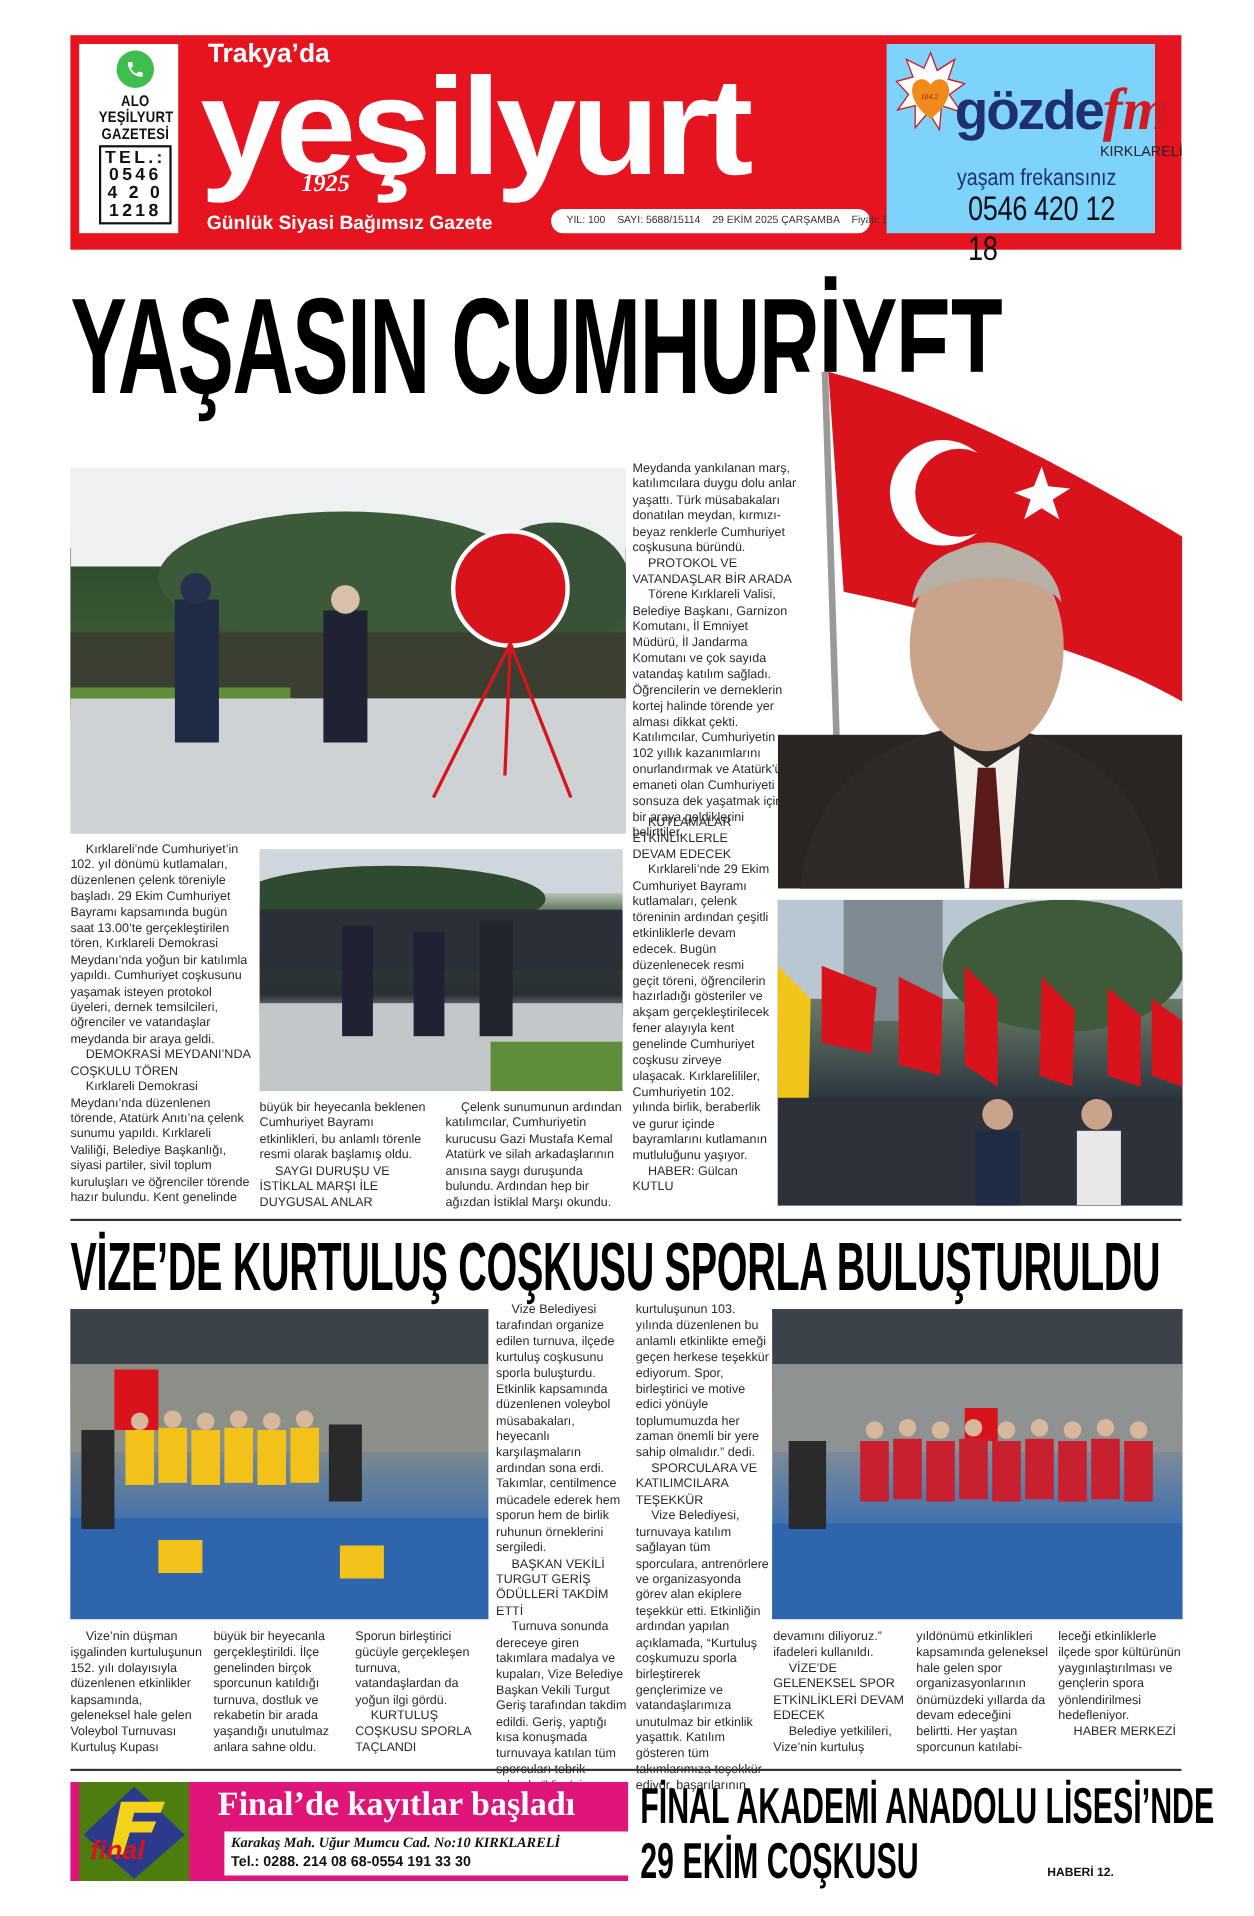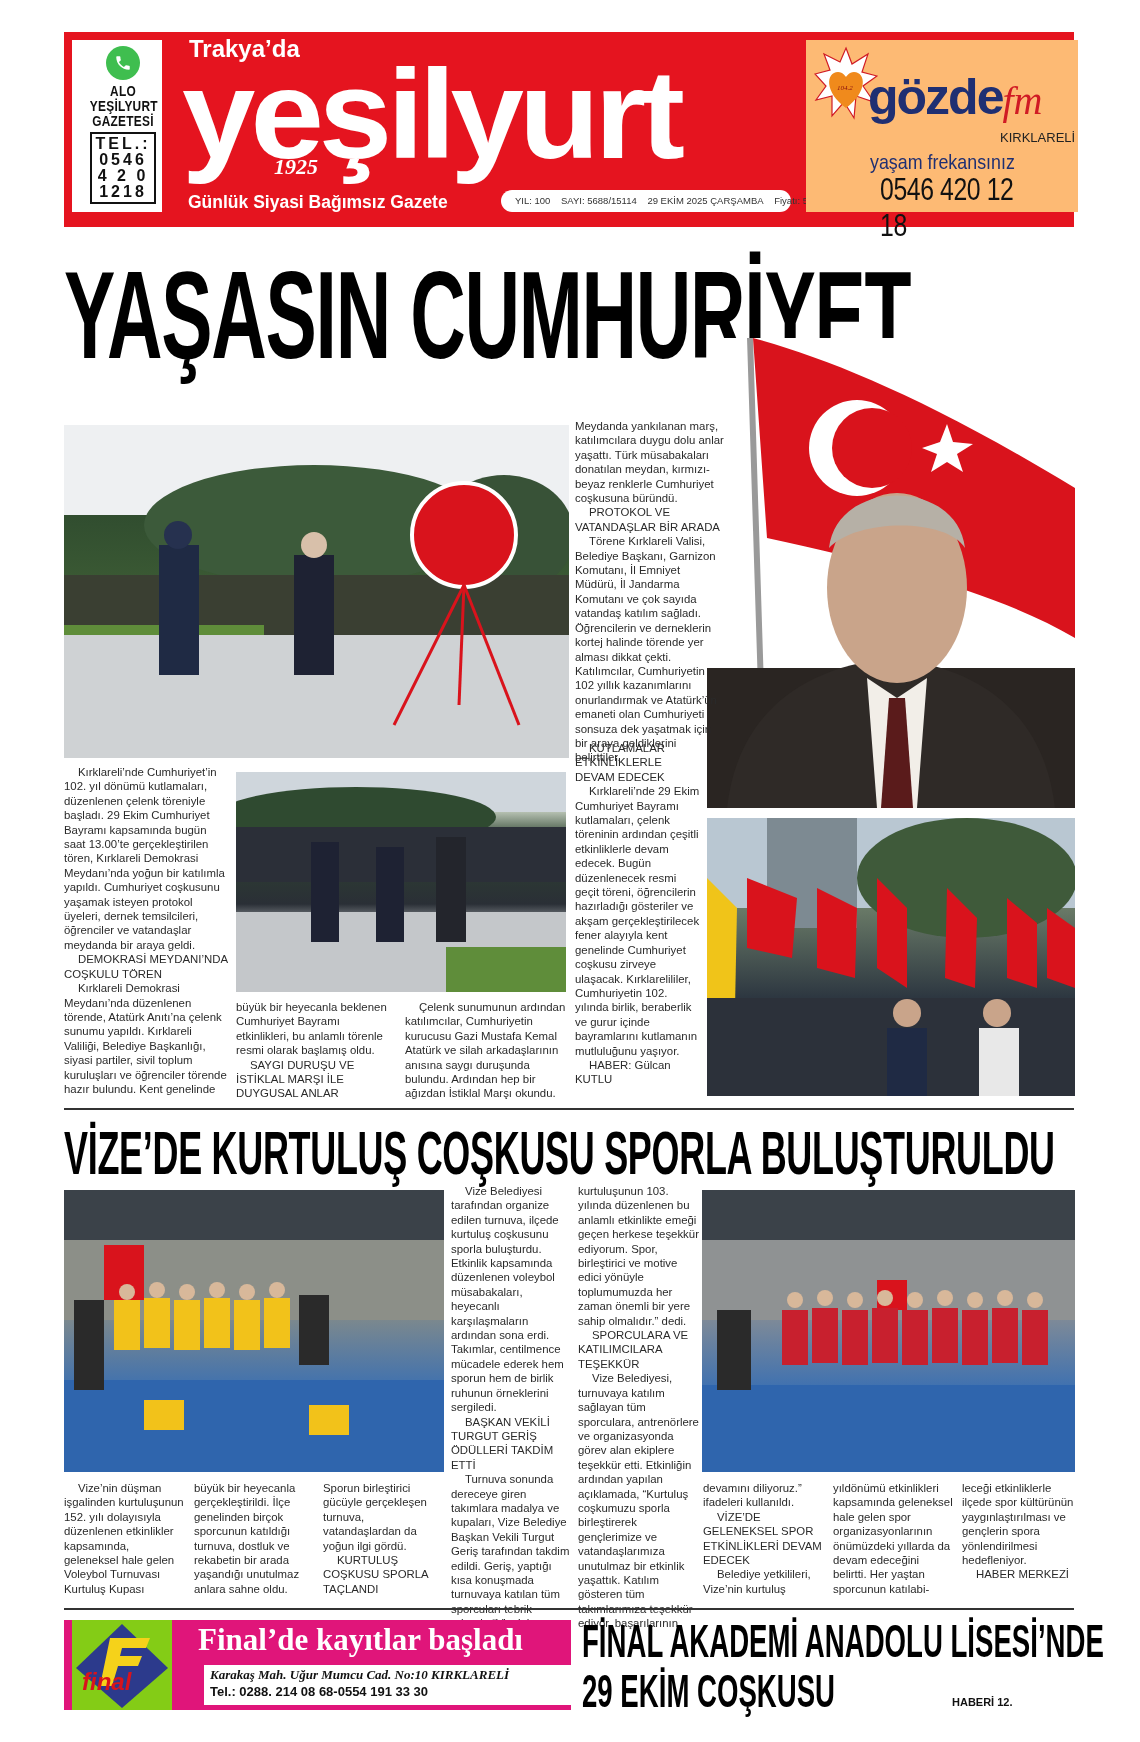--- a/index.html
+++ b/index.html
@@ -13,24 +13,24 @@
   .wa-icon svg { position: absolute; left: 8px; top: 8px; }
   .wa-line { font-family: "Liberation Sans", sans-serif; font-weight: 900; font-size: 14px; line-height: 15px; color: #111; letter-spacing: 0.3px; transform: scaleX(0.85); }
   .wa-tel { border: 2px solid #111; margin: 3px 6px 0; padding: 2px 0; }
   .wa-tel div { font-weight: 900; font-size: 16px; line-height: 16px; letter-spacing: 3px; color: #111; }
   .mh-trakya { left: 125px; top: 3px; color: #fff; font-weight: 700; font-size: 24px; }
   .mh-logo { left: 118px; top: 8px; color: #fff; font-weight: 900; font-size: 132px; letter-spacing: -5px; line-height: 150px; transform: scaleY(0.95); }
   .mh-year { left: 210px; top: 122px; color: #fff; font-family: "Liberation Serif", serif; font-style: italic; font-weight: 700; font-size: 22px; }
   .mh-slogan { left: 124px; top: 160px; color: #fff; font-weight: 700; font-size: 17.5px; }
   .mh-info { left: 437px; top: 158px; width: 290px; height: 22px; background: #fff; border-radius: 11px; font-size: 9.5px; color: #333; line-height: 22px; padding-left: 14px; white-space: nowrap; }
   .mh-info span { margin-right: 8px; }
-  .radio-ad { left: 742px; top: 8px; width: 272px; height: 172px; background: #fdba74; }
+  .radio-ad { left: 742px; top: 8px; width: 244px; height: 172px; background: #7dd3fc; }
   .burst { left: 8px; top: 6px; width: 64px; height: 76px; }
   .gozde { left: 62px; top: 28px; font-weight: 900; font-size: 50px; color: #1f2f72; letter-spacing: -2px; }
-  .gozde .fm { color: #d01b24; font-family: "Liberation Serif", serif; font-style: italic; font-weight: 400; font-size: 40px; letter-spacing: 0; }
+  .gozde .fm { color: #d01b24; font-family: "Liberation Serif", serif; font-style: italic; font-weight: 700; font-size: 54px; letter-spacing: 0; }
   .kirk { left: 194px; top: 90px; font-size: 13px; color: #222; }
   .yasam { left: 64px; top: 110px; font-size: 21px; color: #1f2f72; transform: scaleX(0.85); transform-origin: left; }
   .radio-phone { left: 74px; top: 132px; font-size: 31px; color: #111; transform: scaleX(0.8); transform-origin: left; letter-spacing: -0.5px; }
 
   
   .headline1 { left: 64px; top: 250px; width: 1010px; font-weight: 900; font-size: 124px; line-height: 130px; color: #000; letter-spacing: -2px; transform: scaleX(0.62); transform-origin: left top; white-space: nowrap; }
 
   
   .photo { overflow: hidden; }
   .photo-ceremony { left: 64px; top: 425px; width: 505px; height: 333px; background: linear-gradient(#f4f5f6 0%, #eef0f2 22%, #2e4a2e 22%, #3b5a34 48%, #425232 55%, #5a7a3a 62%, #c9ccce 66%, #d8dadb 100%); }
@@ -58,21 +58,21 @@
   .col-b2 { left: 194px; top: 1481px; width: 122px; }
   .col-b3 { left: 323px; top: 1481px; width: 120px; }
   .col-b4 { left: 451px; top: 1184px; width: 122px; }
   .col-b5 { left: 578px; top: 1184px; width: 122px; }
   .col-b6 { left: 703px; top: 1481px; width: 122px; }
   .col-b7 { left: 833px; top: 1481px; width: 122px; }
   .col-b8 { left: 962px; top: 1481px; width: 118px; }
 
   
   .final-ad { left: 64px; top: 1620px; width: 507px; height: 90px; background: #e0157a; }
-  .final-logo-area { left: 8px; top: 0; width: 100px; height: 90px; background: #84cc16; }
+  .final-logo-area { left: 8px; top: 0; width: 100px; height: 90px; background: #4d7c0f; }
   .final-title { left: 134px; top: 2px; color: #fff; font-family: "Liberation Serif", serif; font-weight: 700; font-size: 31px; white-space: nowrap; }
   .final-addr-box { left: 140px; top: 45px; width: 420px; height: 40px; background: #fff; }
   .final-addr { left: 6px; top: 2px; font-family: "Liberation Serif", serif; font-style: italic; font-weight: 700; font-size: 13px; color: #111; white-space: nowrap; }
   .final-tel { left: 6px; top: 19px; font-weight: 700; font-size: 13px; color: #111; white-space: nowrap; text-align: right; }
 
   .headline3 { left: 582px; top: 1616px; font-weight: 900; font-size: 46px; line-height: 50px; color: #000; white-space: nowrap; transform: scaleX(0.6); transform-origin: left top; }
   .haberi { left: 952px; top: 1696px; font-weight: 700; font-size: 11px; color: #111; }
 </style>
 </head>
 <body>

